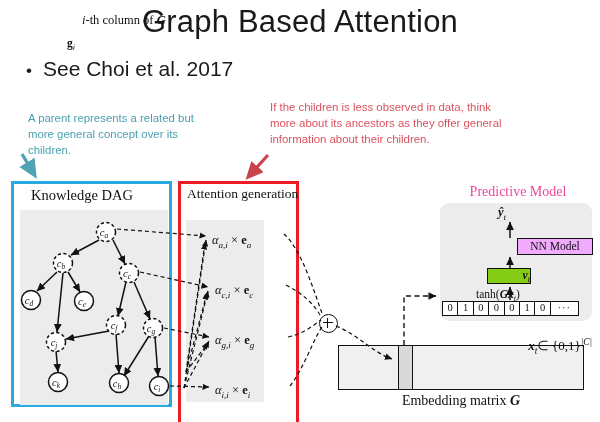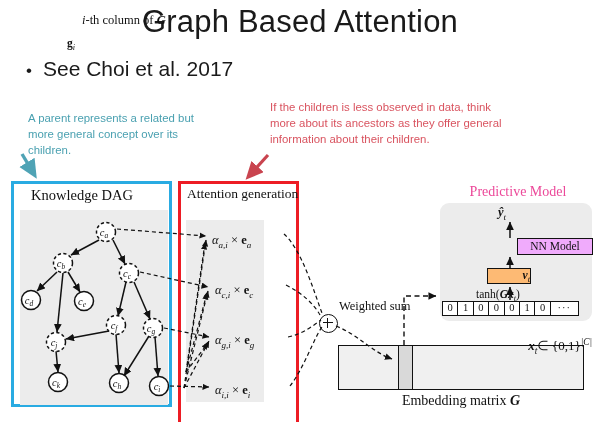--- a/index.html
+++ b/index.html
@@ -134,21 +134,21 @@
     font-family:"Liberation Serif", serif;font-size:12.5px;color:#111;
   }
   #pm-nn{
     position:absolute;left:472px;top:238px;width:76px;height:17px;
     border:1.7px solid #111;background:#f0abfc;box-sizing:border-box;
     text-align:center;font-family:"Liberation Serif", serif;
     font-size:11.5px;line-height:14px;color:#111;margin-left:45px;
   }
   #pm-vt{
     position:absolute;left:487px;top:268px;width:44px;height:16px;
-    border:1.7px solid #111;background:#fdba74;box-sizing:border-box;
+    border:1.7px solid #111;background:#84cc16;box-sizing:border-box;
     text-align:right;font-family:"Liberation Serif", serif;
     font-size:11.5px;line-height:13px;color:#111;
   }
   #pm-tanh{
     position:absolute;left:476px;top:288px;
     font-family:"Liberation Serif", serif;font-size:11.5px;color:#111;
     white-space:nowrap;
   }
   #pm-vec{
     position:absolute;left:442px;top:301px;height:15px;
@@ -213,21 +213,20 @@
     <span class="ital">α</span><sub class="ital">g,i</sub>
     <span>×</span>
     <span class="bold">e</span><sub class="ital">g</sub>
   </div>
   <div class="att-term" style="left:215px;top:383px;">
     <span class="ital">α</span><sub class="ital">i,i</sub>
     <span>×</span>
     <span class="bold">e</span><sub class="ital">i</sub>
   </div>
 
-  <div id="wsum-label">Weighted sum</div>
   <div id="plus-node"></div>
 
   <div id="emb-box">
     <div id="emb-col"></div>
   </div>
   <div id="emb-gi">
     <span class="bold">g</span><sub class="ital">i</sub>
   </div>
   <div id="emb-caption">
     <span>Embedding matrix</span>

